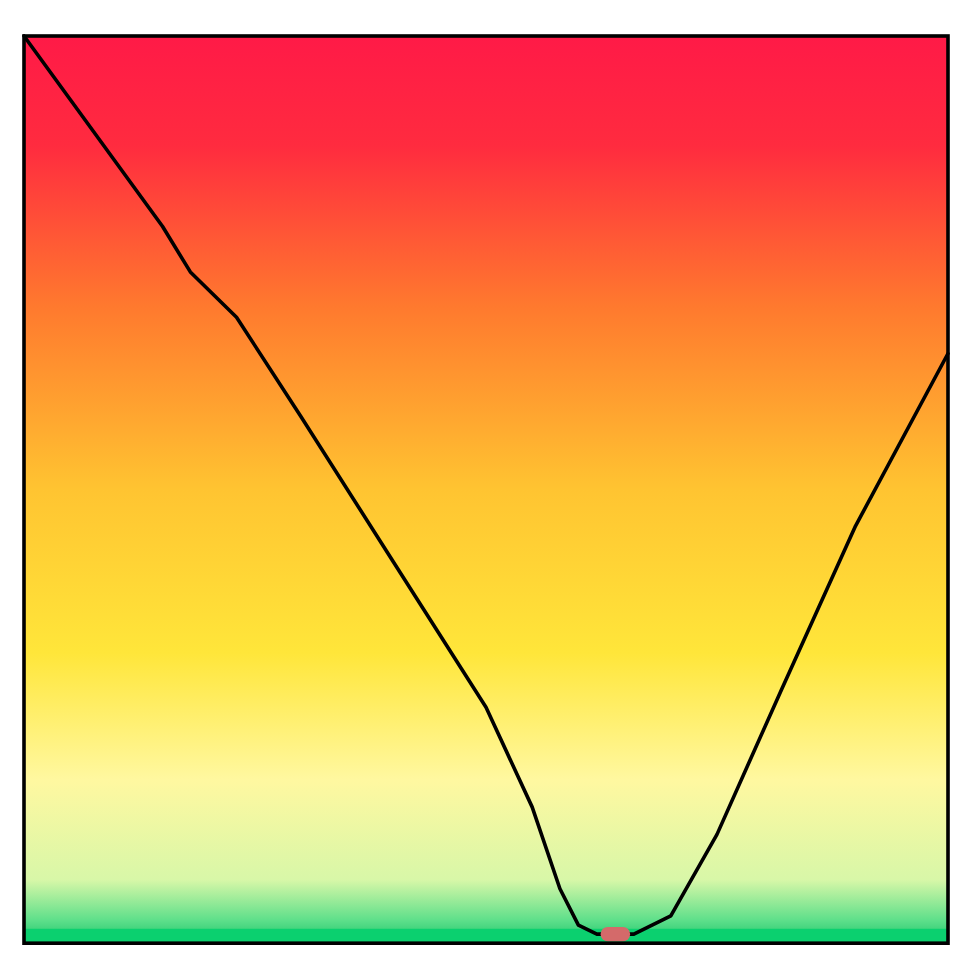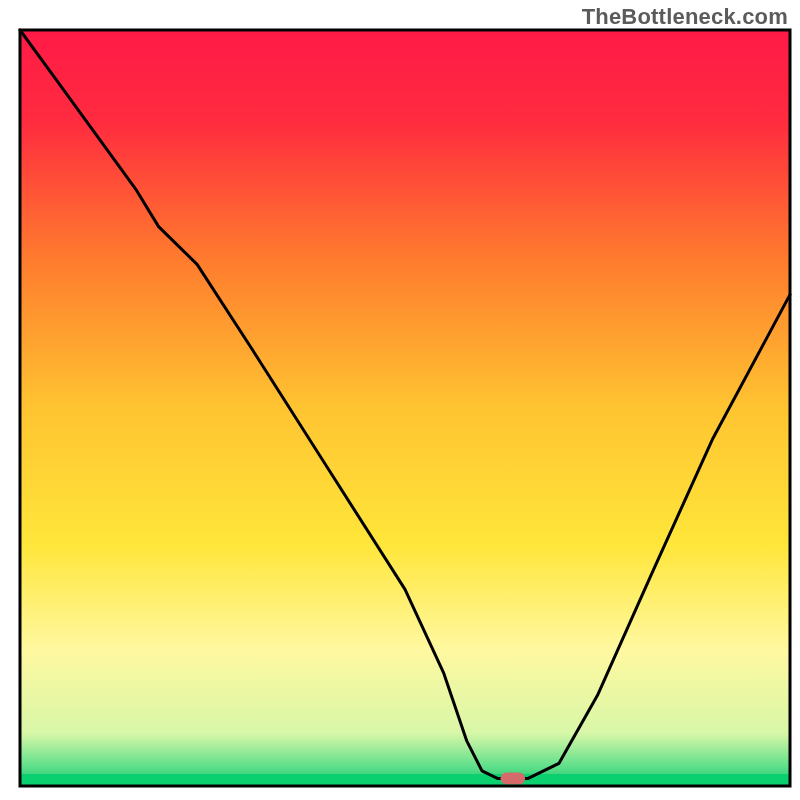--- a/index.html
+++ b/index.html
@@ -28,21 +28,20 @@
   svg {
     position: absolute;
     top: 0;
     left: 0;
   }
 </style>
 </head>
 <body>
 
 <div class="stage">
-  <div class="watermark">TheBottleneck.com</div>
   <svg id="chart-svg" width="800" height="800">
       <defs>
         <linearGradient id="bg-grad" x1="0" y1="0" x2="0" y2="1">
           <stop offset="0%" stop-color="#ff1a47"></stop>
           <stop offset="12%" stop-color="#ff2b3f"></stop>
           <stop offset="30%" stop-color="#ff7a2e"></stop>
           <stop offset="50%" stop-color="#ffc431"></stop>
           <stop offset="68%" stop-color="#ffe63a"></stop>
           <stop offset="82%" stop-color="#fff8a0"></stop>
           <stop offset="93%" stop-color="#d8f7a8"></stop>

